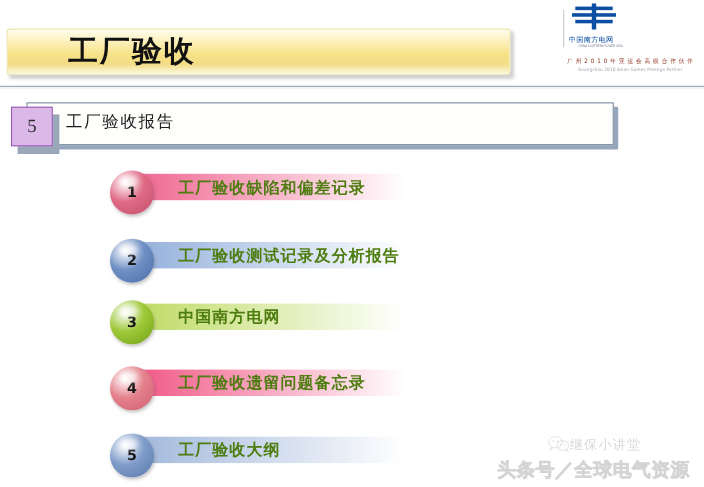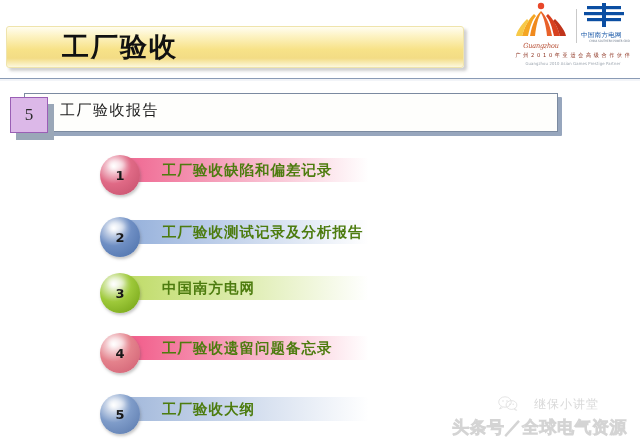--- a/index.html
+++ b/index.html
@@ -281,21 +281,20 @@
   }
 
   
   .wm-wechat {
     position: absolute;
     left: 498px;
     top: 396px;
     display: flex;
     align-items: flex-start;
     opacity: 0.55;
-    gap: 16px;
   }
   .wm-wechat-text {
     font-family: "DejaVu Serif", serif;
     font-size: 12px;
     color: #b9b9b9;
     letter-spacing: 1px;
     white-space: nowrap;
   }
   .wm-bottom {
     position: absolute;
@@ -312,32 +311,20 @@
   }
 </style>
 </head>
 <body>
 
 <div id="slide">
 
   <div class="logo-block">
     <div class="logo-row">
 
-      <div class="logo-asian">
-        <svg width="64" height="40" viewBox="0 0 64 40">
-          <circle cx="33" cy="4" r="3.2" fill="#e8472a"></circle>
-          <path d="M33 9 C28 14 24 22 22 34 L27 34 C28 24 30 16 33 11 Z" fill="#f08a1d"></path>
-          <path d="M33 9 C38 14 42 22 44 34 L39 34 C38 24 36 16 33 11 Z" fill="#e8612a"></path>
-          <path d="M26 12 C20 18 16 26 14 34 L20 34 C22 25 24 18 28 14 Z" fill="#f5a623"></path>
-          <path d="M40 12 C46 18 50 26 52 34 L46 34 C44 25 42 18 38 14 Z" fill="#d8401f"></path>
-          <path d="M19 17 C13 23 9 29 8 34 L14 34 C16 27 18 22 21 19 Z" fill="#f7c948"></path>
-          <path d="M47 17 C53 23 57 29 58 34 L52 34 C50 27 48 22 45 19 Z" fill="#c0341b"></path>
-        </svg>
-        <div class="gz-wordmark">Guangzhou</div>
-      </div>
 
       <div class="logo-divider"></div>
 
       <div class="logo-csg">
         <svg class="csg-mark" viewBox="0 0 46 24">
           <rect x="6" y="3" width="34" height="3.2" fill="#0b4ea2"></rect>
           <rect x="3" y="9" width="40" height="3.2" fill="#0b4ea2"></rect>
           <rect x="6" y="15" width="34" height="3.2" fill="#0b4ea2"></rect>
           <rect x="21" y="0" width="4" height="24" fill="#0b4ea2"></rect>
         </svg>

